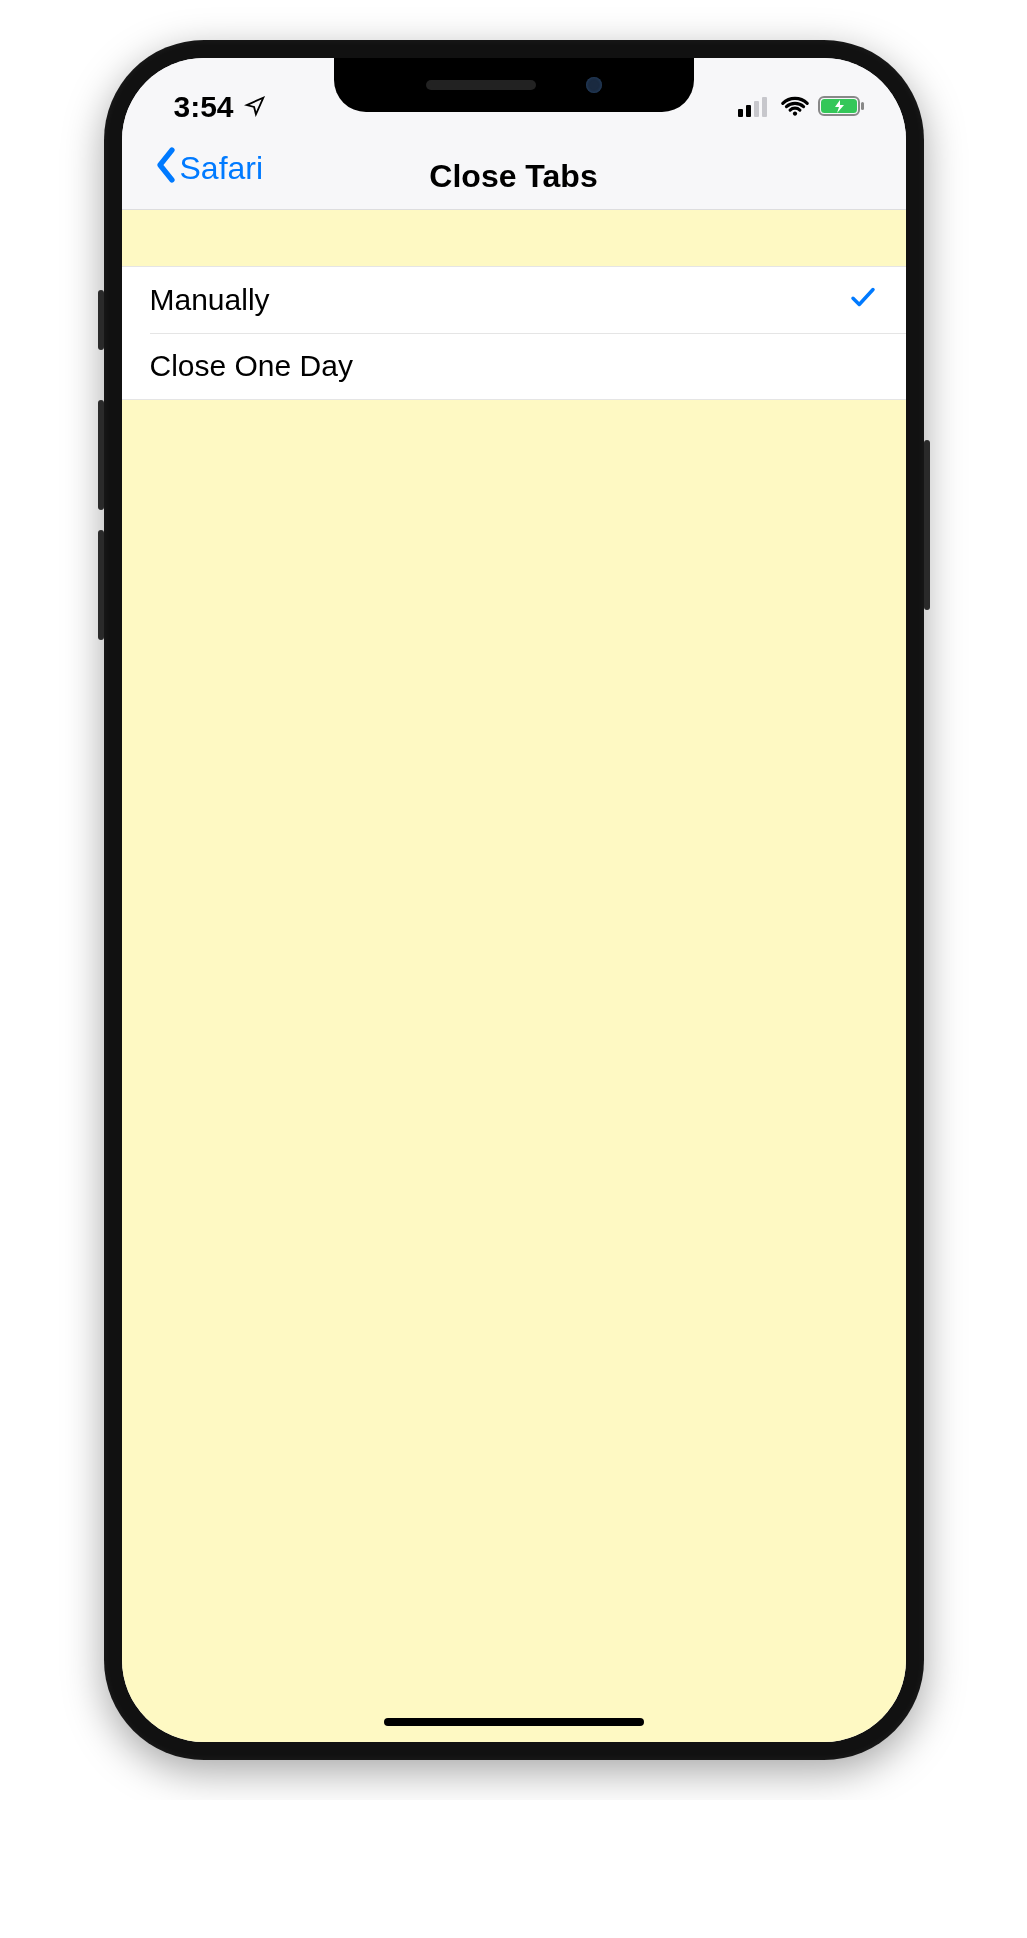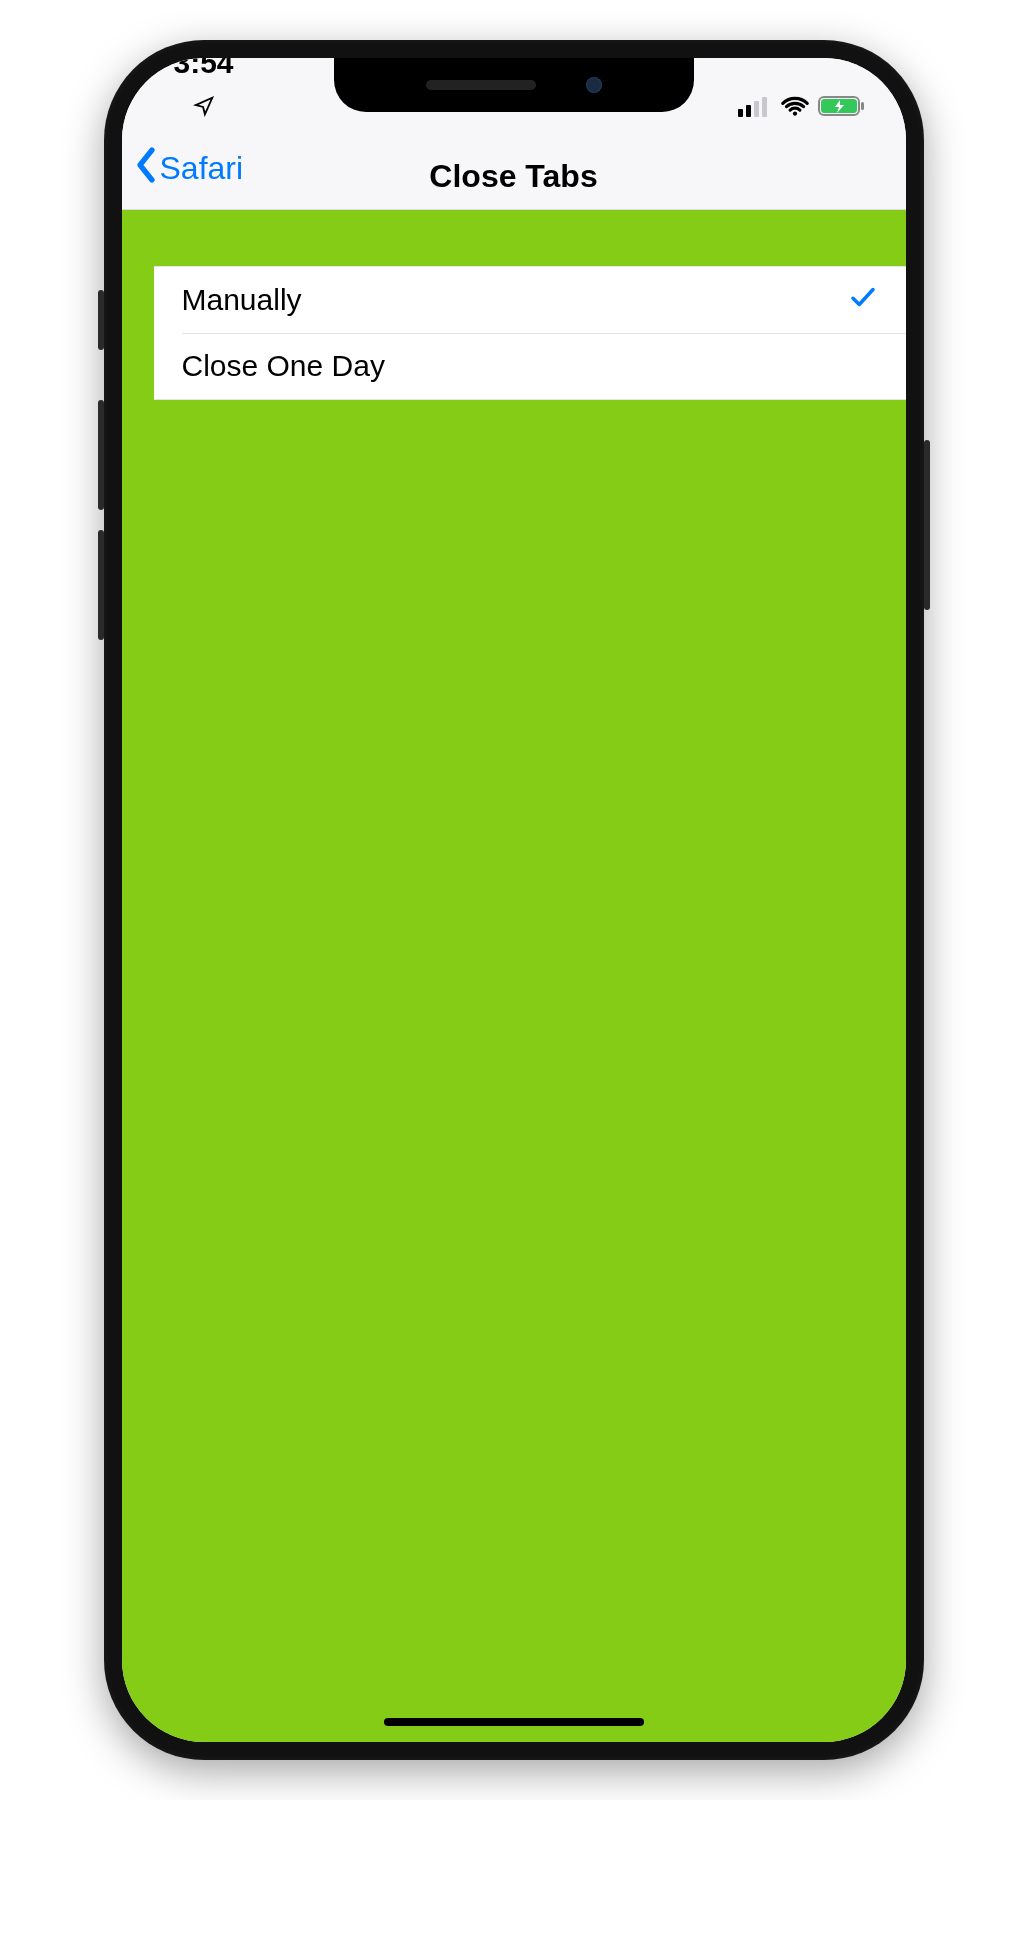--- a/index.html
+++ b/index.html
@@ -64,53 +64,52 @@
     display: flex;
     align-items: flex-end;
     justify-content: space-between;
     padding: 0 40px 4px 52px;
     font-size: 30px;
     font-weight: 600;
     color: #000;
     position: relative;
     z-index: 10;
   }
-  .status-left { display: flex; align-items: center; gap: 10px; flex-direction: column; }
+  .status-left { display: flex; align-items: center; gap: 10px; }
   .status-right { display: flex; align-items: center; gap: 8px; }
   .nav-bar {
     height: 82px;
     background: #f7f7f9;
     border-bottom: 1px solid rgba(0,0,0,0.10);
     display: flex;
     align-items: center;
     position: relative;
   }
   .back-btn {
     position: absolute;
-    left: 12px;
+    left: 32px;
     display: flex;
     align-items: center;
     color: #007aff;
     font-size: 32px;
     gap: 2px;
     cursor: pointer;
   }
   .nav-title {
     flex: 1;
     text-align: center;
     font-size: 32px;
     font-weight: 600;
     color: #000;
     margin-top: 16px;
   }
   .content {
     flex: 1;
-    background: #84cc16;
+    background: #fef9c3;
     overflow-y: auto;
-    padding-left: 32px;
   }
   .group-spacer { height: 56px; }
   .list {
     background: #fff;
     border-top: 1px solid rgba(0,0,0,0.10);
     border-bottom: 1px solid rgba(0,0,0,0.10);
   }
   .row {
     display: flex;
     align-items: center;

